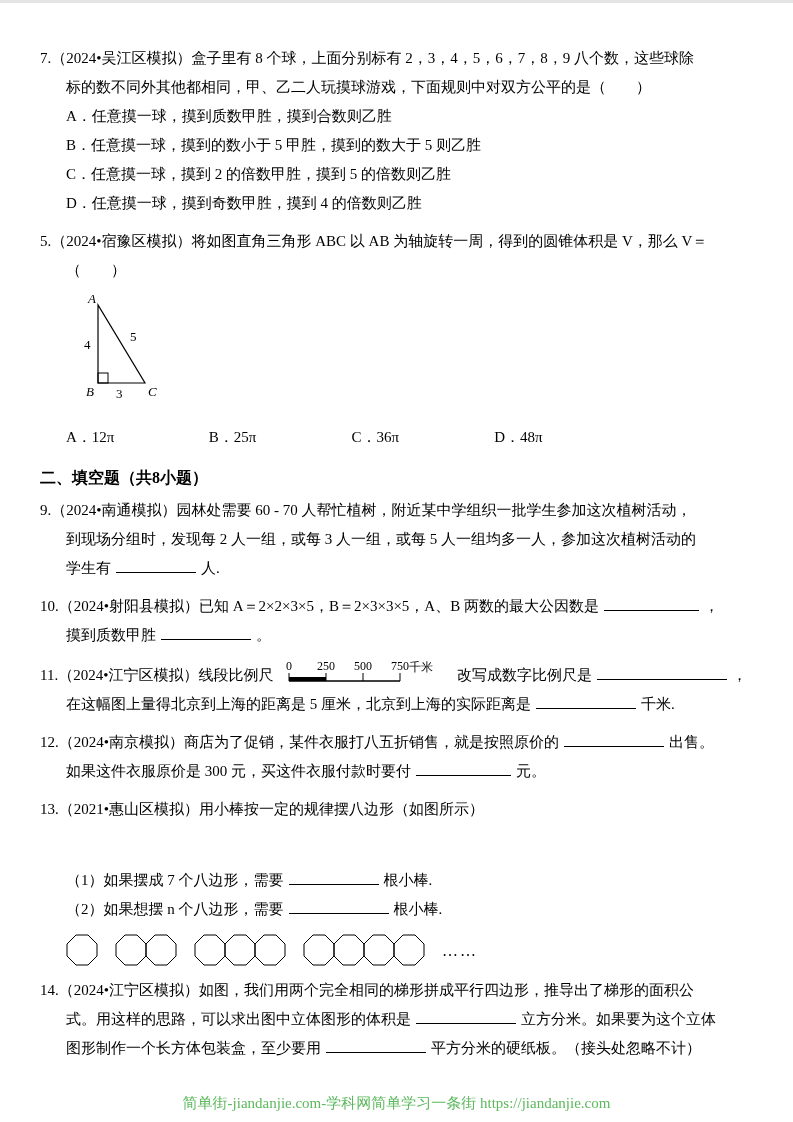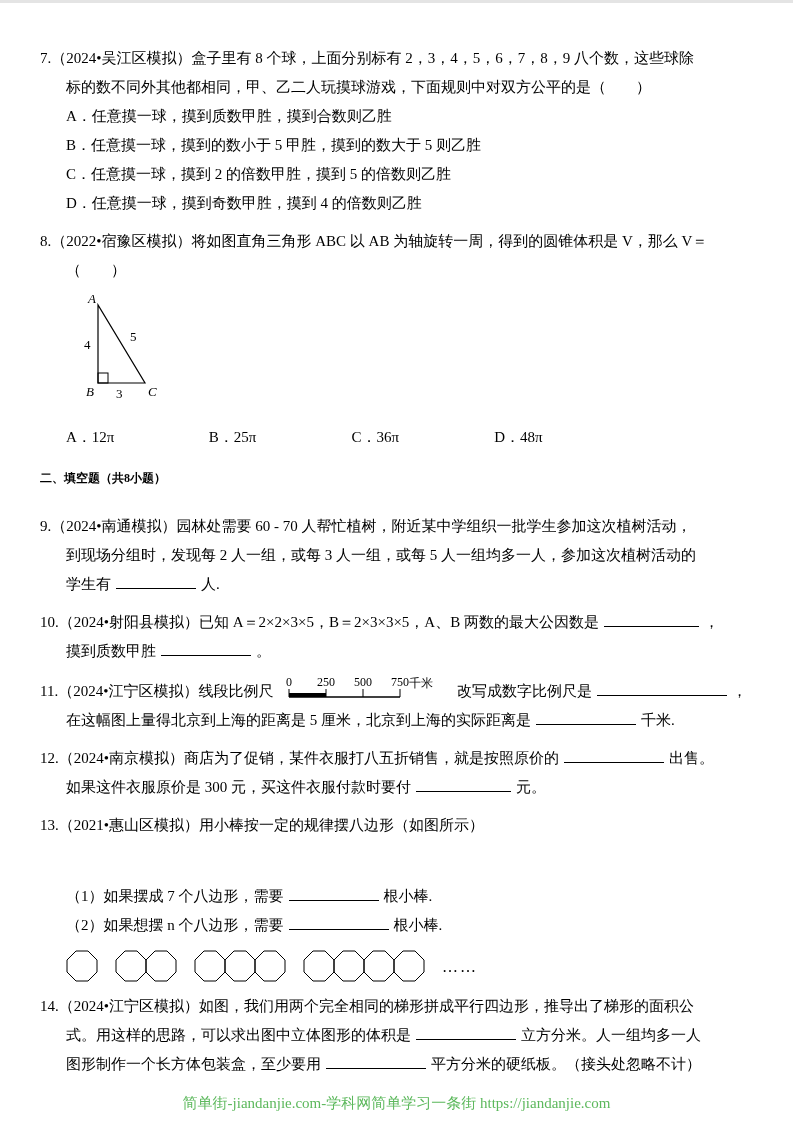--- a/index.html
+++ b/index.html
@@ -3,21 +3,21 @@
 <meta charset="utf-8">
 <style>
   html,body{margin:0;padding:0;background:#ffffff;}
   body{font-family:"Liberation Serif","DejaVu Serif",serif;color:#000;}
   .page{position:relative;width:793px;min-height:1122px;box-sizing:border-box;
         padding:44px 40px 16px 40px;background:#fff;overflow:hidden;}
   .top-rule{position:absolute;top:0;left:0;right:0;height:3px;background:#e4e4e4;}
   .line{font-size:15px;line-height:29px;white-space:normal;}
   .cont{margin-left:26px;}
   .question{margin-bottom:9px;}
-  .sec-title{font-weight:bold;font-size:12px;line-height:32px;margin:2px 0 18px 0;}
+  .sec-title{font-weight:bold;font-size:16px;line-height:32px;margin:2px 0 2px 0;}
   .blank{display:inline-block;border-bottom:1px solid #000;height:14px;
          vertical-align:baseline;margin:0 5px;}
   .w80{width:80px}.w90{width:90px}.w95{width:95px}.w100{width:100px}.w130{width:130px}
   .opt-row{margin-left:26px;font-size:15px;line-height:32px;margin-top:16px;}
   .opt-cell{display:inline-block;width:139px;}
   .fig-triangle{margin:4px 0 2px 28px;}
   svg text{font-size:13px;font-family:"Liberation Serif","DejaVu Serif",serif;}
   svg text.var{font-style:italic;}
   .scale-fig{vertical-align:-9px;margin:0 4px;}
   .oct-row{display:flex;align-items:center;gap:16px;margin:10px 0 4px 26px;}
@@ -35,21 +35,21 @@
   <section class="question">
     <div class="line">7.（2024•吴江区模拟）盒子里有 8 个球，上面分别标有 2，3，4，5，6，7，8，9 八个数，这些球除</div>
     <div class="line cont">标的数不同外其他都相同，甲、乙二人玩摸球游戏，下面规则中对双方公平的是（　　）</div>
     <div class="line cont">A．任意摸一球，摸到质数甲胜，摸到合数则乙胜</div>
     <div class="line cont">B．任意摸一球，摸到的数小于 5 甲胜，摸到的数大于 5 则乙胜</div>
     <div class="line cont">C．任意摸一球，摸到 2 的倍数甲胜，摸到 5 的倍数则乙胜</div>
     <div class="line cont">D．任意摸一球，摸到奇数甲胜，摸到 4 的倍数则乙胜</div>
   </section>
 
   <section class="question">
-    <div class="line">8.（2022•宿豫区模拟）将如图直角三角形 ABC 以 AB 为轴旋转一周，得到的圆锥体积是 V，那么 V＝</div>
+    <div class="line">5.（2024•宿豫区模拟）将如图直角三角形 ABC 以 AB 为轴旋转一周，得到的圆锥体积是 V，那么 V＝</div>
     <div class="line cont">（　　）</div>
     <div class="fig-triangle">
       <svg width="120" height="112" viewBox="0 0 120 112">
         <polygon points="30,16 30,94 77,94" fill="none" stroke="#000" stroke-width="1.2"></polygon>
         <rect x="30" y="84" width="10" height="10" fill="none" stroke="#000" stroke-width="1"></rect>
         <text class="var" x="20" y="14">A</text>
         <text x="16" y="60">4</text>
         <text class="var" x="18" y="107">B</text>
         <text x="48" y="109">3</text>
         <text class="var" x="80" y="107">C</text>
@@ -143,21 +143,21 @@
         <polygon points="70,1 82,1 91,10 91,22 82,31 70,31 61,22 61,10" fill="none" stroke="#000"></polygon>
         <polygon points="100,1 112,1 121,10 121,22 112,31 100,31 91,22 91,10" fill="none" stroke="#000"></polygon>
       </svg>
       <span class="oct-ellipsis">……</span>
     </div>
   </section>
 
   <section class="question">
     <div class="line">14.（2024•江宁区模拟）如图，我们用两个完全相同的梯形拼成平行四边形，推导出了梯形的面积公</div>
     <div class="line cont">
-      <span>式。用这样的思路，可以求出图中立体图形的体积是</span><span class="blank w100"></span><span>立方分米。人一组均多一人</span>
+      <span>式。用这样的思路，可以求出图中立体图形的体积是</span><span class="blank w100"></span><span>立方分米。如果要为这个立体</span>
     </div>
     <div class="line cont">
       <span>图形制作一个长方体包装盒，至少要用</span><span class="blank w100"></span><span>平方分米的硬纸板。（接头处忽略不计）</span>
     </div>
   </section>
 
   <div class="footer">简单街-jiandanjie.com-学科网简单学习一条街 https://jiandanjie.com</div>
 </div>
 
 </body></html>

